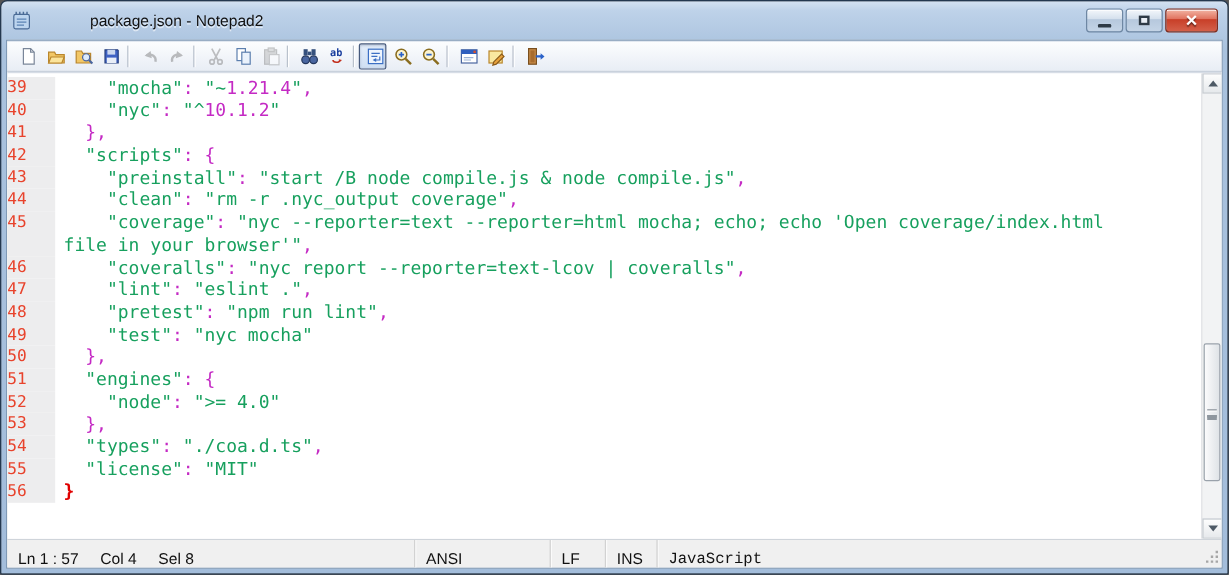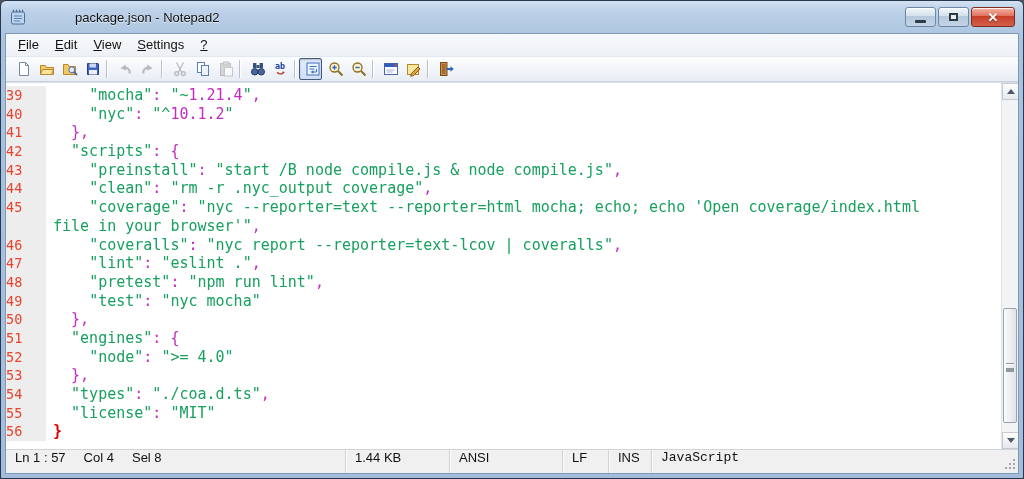--- a/index.html
+++ b/index.html
@@ -62,21 +62,21 @@
   .sb-btn.up { top:0; } .sb-btn.down { bottom:0; }
   .tri-up { width:0; height:0; border-left:4px solid transparent; border-right:4px solid transparent; border-bottom:5px solid #4e5a66; }
   .tri-down { width:0; height:0; border-left:4px solid transparent; border-right:4px solid transparent; border-top:5px solid #4e5a66; }
   .sb-thumb { position:absolute; left:1px; width:14px; top:225px; height:115px; border:1px solid #9aa2ab; border-radius:2px;
     background:linear-gradient(90deg,#fbfbfc,#dfe3e7); cursor:pointer; display:flex; align-items:center; justify-content:center; }
   .grip { width:8px; border-top:1px solid #8f979f; box-shadow:0 2px 0 #8f979f, 0 4px 0 #8f979f, 0 1px 0 #fff inset; height:5px; }
 
   
   .statusbar { height:24px; flex:none; display:flex; align-items:center; background:#f0f0f0;
     border-top:1px solid #cfd4da; font-size:13px; color:#111; }
-  .cell { height:100%; display:flex; align-items:flex-start; padding-left:9px; border-right:1px solid #d2d2d2;
+  .cell { height:100%; display:flex; align-items:flex-end; padding-left:9px; border-right:1px solid #d2d2d2;
     box-shadow:1px 0 0 #fbfbfb; white-space:nowrap; overflow:hidden; }
   .cell.pos { width:340px; gap:18px; }
   .cell.size { width:104px; } .cell.enc { width:113px; } .cell.eol { width:46px; } .cell.ins { width:43px; }
   .cell.scheme { flex:1; border-right:none; box-shadow:none; position:relative;font-family:Liberation Mono, monospace; }
   .resize-grip { position:absolute; right:2px; bottom:2px; width:13px; height:13px; }
 </style>
 </head>
 <body>
 
 <div class="window">
@@ -96,27 +96,20 @@
           <div class="glyph-rest"></div>
         </div>
       <div class="wbtn close">
           <span class="glyph-x">✕</span>
         </div>
     </div>
   </div>
 
   <div class="client">
 
-    <div class="menubar">
-        <div class="menu-item"><u>F</u>ile</div>
-        <div class="menu-item"><u>E</u>dit</div>
-        <div class="menu-item"><u>V</u>iew</div>
-        <div class="menu-item"><u>S</u>ettings</div>
-        <div class="menu-item"><u>?</u></div>
-      </div>
 
     <div class="toolbar">
         <div class="tb-btn">
           <svg viewBox="0 0 16 16">
             <path d="M3.5 1.5h6l3 3v10h-9z" fill="#fff" stroke="#7a8699"></path>
             <path d="M9.5 1.5v3h3" fill="none" stroke="#7a8699"></path>
           </svg>
         </div>
         <div class="tb-btn">
           <svg viewBox="0 0 16 16">
@@ -252,21 +245,20 @@
           </div>
       </div>
     </div>
 
     <div class="statusbar">
       <div class="cell pos">
         <span>Ln 1 : 57</span>
         <span>Col 4</span>
         <span>Sel 8</span>
       </div>
-      <div class="cell size">1.44 KB</div>
       <div class="cell enc">ANSI</div>
       <div class="cell eol">LF</div>
       <div class="cell ins">INS</div>
       <div class="cell scheme">
         <span>JavaScript</span>
         <svg class="resize-grip" viewBox="0 0 13 13">
           <path d="M11 2v2h2V2zM7 6v2h2V6zM11 6v2h2V6zM3 10v2h2v-2zM7 10v2h2v-2zM11 10v2h2v-2z" fill="#a6a6a6" transform="translate(-1,-1)"></path>
         </svg>
       </div>
     </div>

